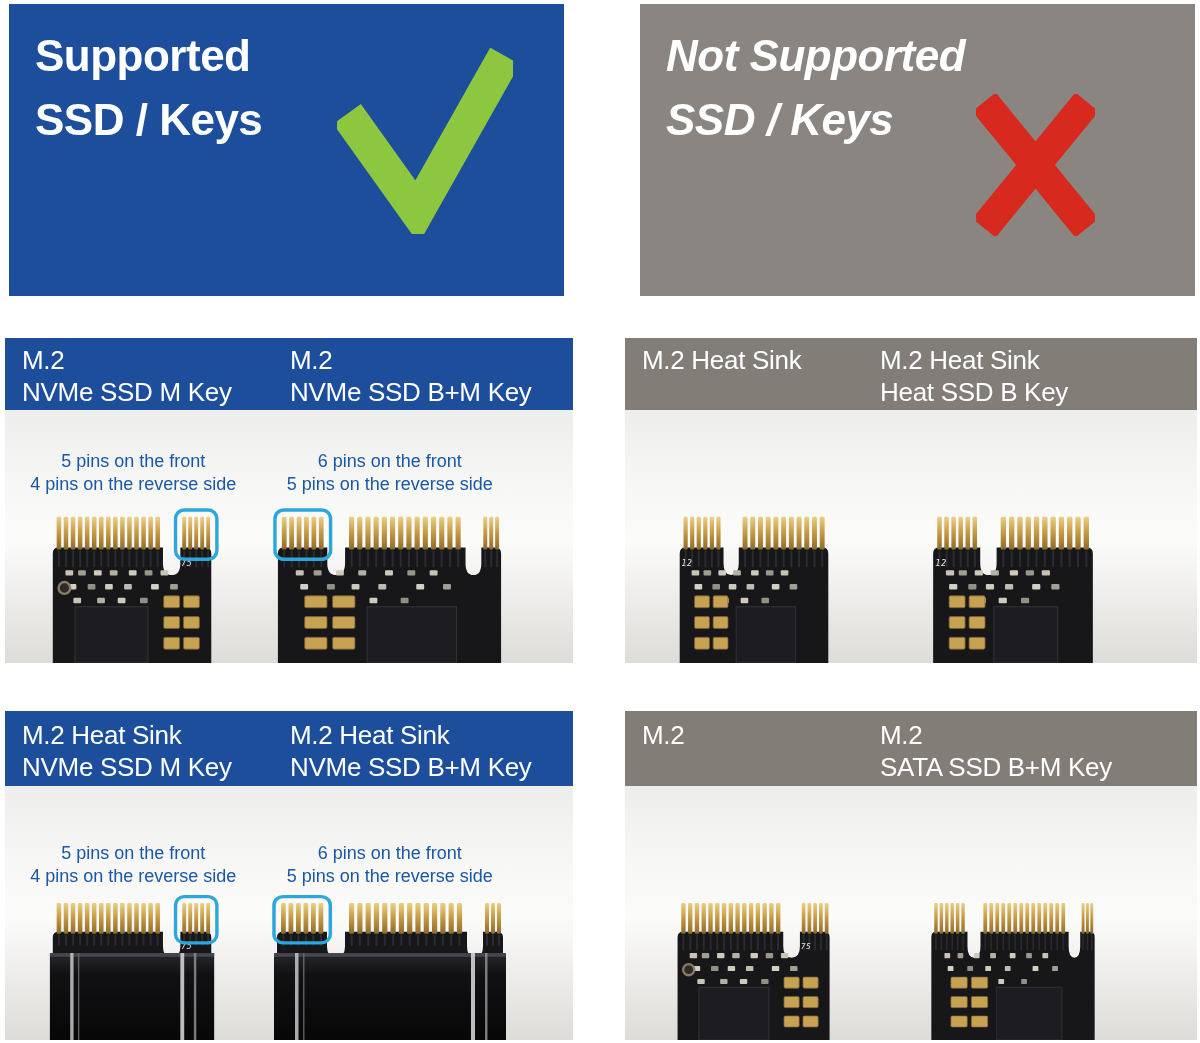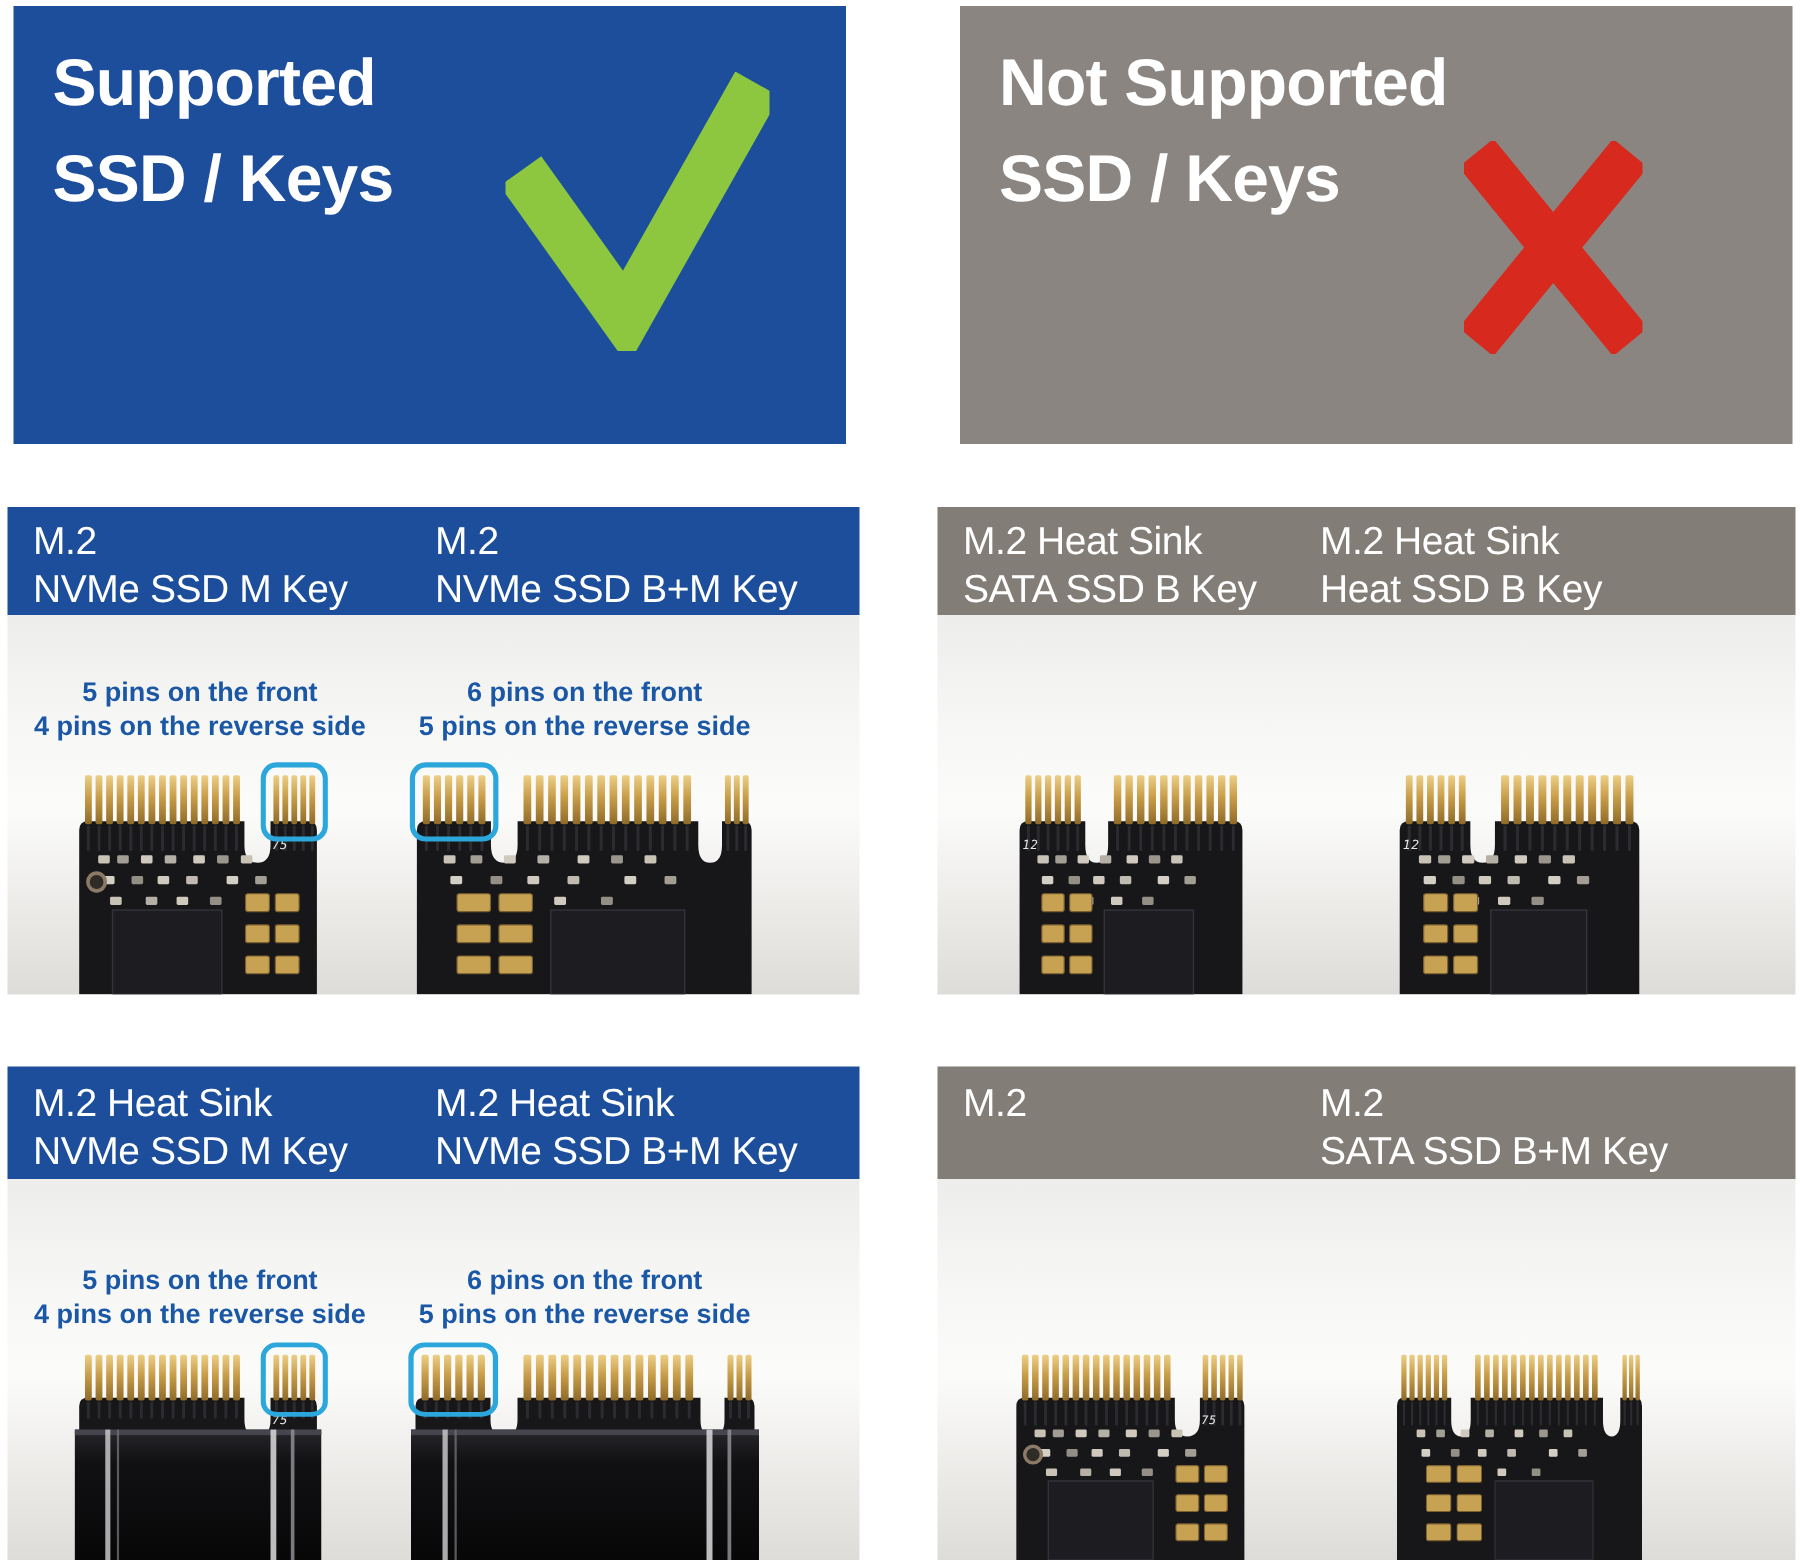--- a/index.html
+++ b/index.html
@@ -3,21 +3,21 @@
 <meta charset="utf-8">
 <style>
   html,body{margin:0;padding:0;background:#fff;}
   .page{position:relative;width:1200px;height:1043px;background:#fff;overflow:hidden;
         font-family:"Liberation Sans","DejaVu Sans",sans-serif;}
 
   
   .banner-row{position:absolute;left:9px;top:4px;width:1186px;height:292px;display:flex;gap:76px;}
   .banner{flex:1;position:relative;color:#fff;}
   .banner-blue{background:var(--blue,#1c4e9c);}
-  .banner-gray{background:var(--gray,#8a8580);}
+  .banner-gray{background:var(--gray,#8a8580);font-style:italic;}
   .banner-title{padding:20px 0 0 26px;font-size:44px;font-weight:bold;line-height:64px;letter-spacing:-0.5px;}
   .check-icon{position:absolute;left:328px;top:44px;width:176px;height:186px;}
   .cross-icon{position:absolute;left:336px;top:90px;width:119px;height:142px;}
 
   
   .card{position:absolute;display:flex;flex-direction:column;box-sizing:border-box;}
   .pos-r2l{left:5px;top:338px;width:568px;height:325px;}
   .pos-r2r{left:625px;top:338px;width:572px;height:325px;}
   .pos-r3l{left:5px;top:711px;width:568px;height:329px;}
   .pos-r3r{left:625px;top:711px;width:572px;height:329px;}
@@ -26,21 +26,21 @@
        font-size:26px;line-height:32px;letter-spacing:-0.3px;padding-top:6px;box-sizing:border-box;}
   .pos-r3l .bar,.pos-r3r .bar{height:75px;padding-top:8px;}
   .card-right .bar{grid-template-columns:255px 1fr;}
   .bar-blue{background:var(--blue,#1c4e9c);}
   .bar-gray{background:var(--bargray,#827d77);}
   .bar-col1{padding-left:17px;}
 
   .panel{flex:1;display:flex;flex-direction:column;overflow:hidden;
          background:linear-gradient(180deg,#ededec 0%,#f7f7f6 30%,#fbfbfa 52%,#e7e5e2 86%,#dedcd9 100%);}
   .notes{display:grid;grid-template-columns:1fr 1fr;padding:40px 55px 0 0;
-         color:var(--noteblue,#1a57a5);font-weight:bold;font-size:18px;line-height:23px;text-align:center;}
+         color:var(--noteblue,#1a57a5);font-weight:normal;font-size:18px;line-height:23px;text-align:center;}
   .pos-r3l .notes{padding-top:56px;}
   .figs{margin-top:auto;display:grid;grid-template-columns:1fr 1fr;padding-right:55px;
         justify-items:center;align-items:end;font-style:italic;}
   figure{margin:0;font-size:0;line-height:0;}
 </style>
 </head>
 <body>
 
 <div class="page">
 
@@ -261,21 +261,20 @@
             </svg>
         </figure>
       </div>
     </div>
   </section>
 
   <section class="card card-right pos-r2r">
     <header class="bar bar-gray">
       <div class="bar-col bar-col1">
         <div>M.2 Heat Sink</div>
-        <div>SATA SSD B Key</div>
       </div>
       <div class="bar-col">
         <div>M.2 Heat Sink</div>
         <div>Heat SSD B Key</div>
       </div>
     </header>
     <div class="panel">
       <div class="figs">
         <figure>
           <svg viewBox="0 0 168 160" preserveAspectRatio="none" style="width: 160px; height: 158px;">

